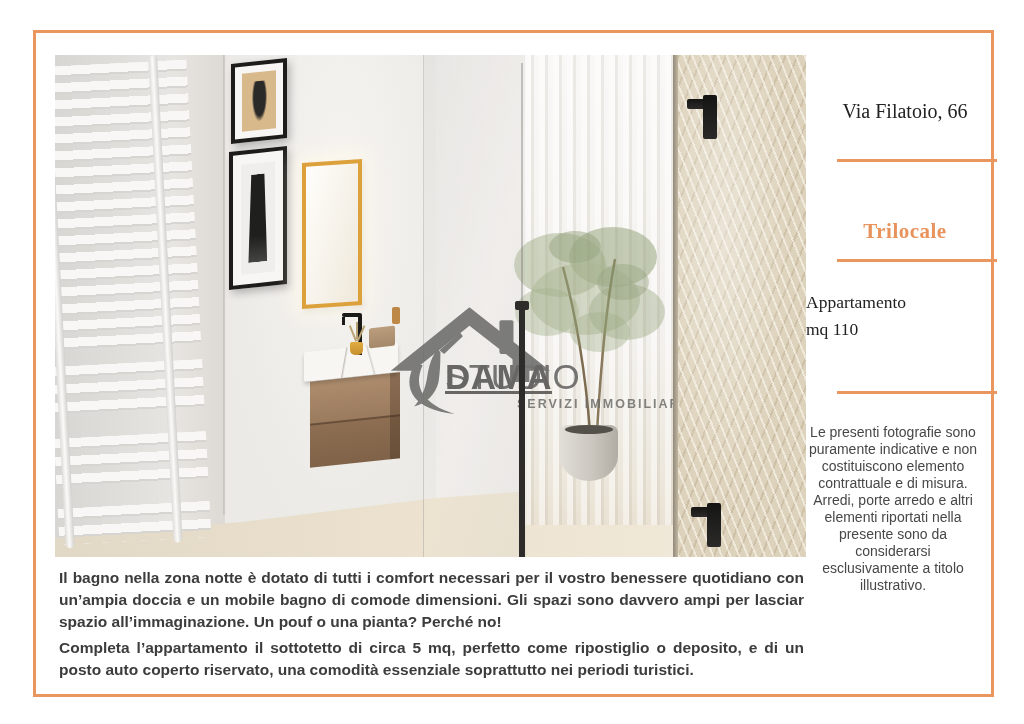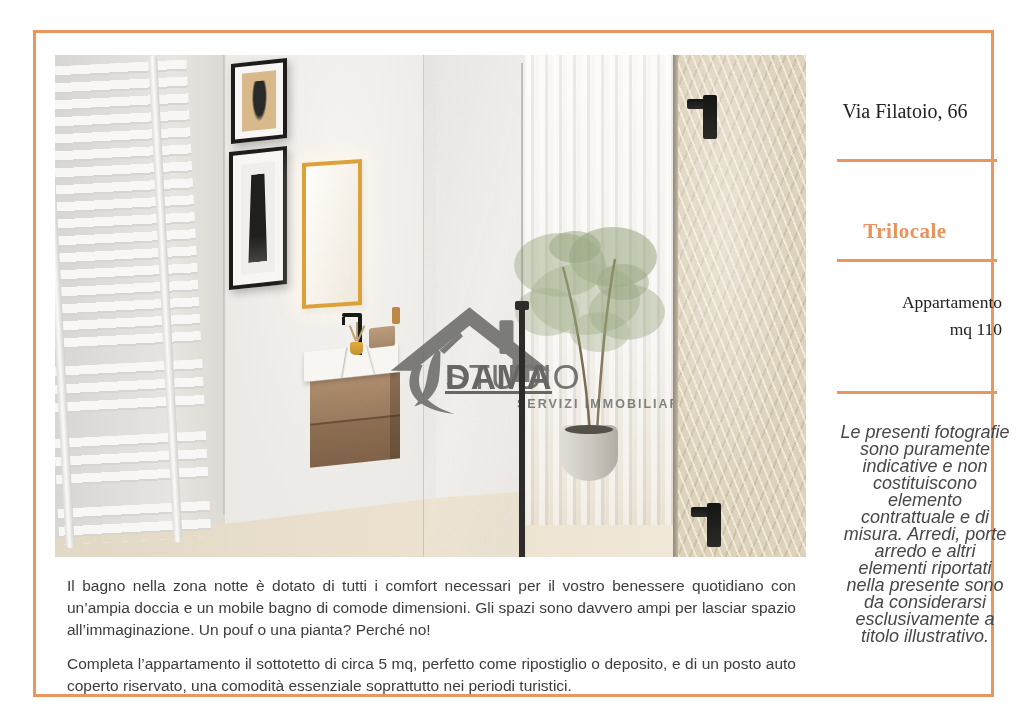--- a/index.html
+++ b/index.html
@@ -101,28 +101,28 @@
   .wm-brand{left:78px;top:52px;font-size:35px;letter-spacing:.5px;color:#5f5f5d;white-space:nowrap;}
   .wm-brand .bold{font-weight:700;color:#504f4d;text-decoration:underline;}
   .wm-tag{left:150px;top:92px;font-size:12.5px;letter-spacing:2px;color:#6e6e6c;white-space:nowrap;font-weight:600;}
   
   .sb-address{position:absolute;left:810px;top:100px;width:190px;text-align:center;
     font-family:"Liberation Serif",serif;font-size:20px;color:#222222;}
   .sb-divider{position:absolute;left:837px;width:160px;height:3px;background:#e9975f;}
   .div-1{top:159px;} .div-2{top:259px;} .div-3{top:391px;}
   .sb-type{position:absolute;left:810px;top:203px;width:190px;text-align:center;
     font-family:"Liberation Serif",serif;font-size:21px;font-weight:700;color:#e8935c;letter-spacing:.5px;margin-top:16px;}
-  .sb-details{position:absolute;left:806px;top:289px;width:196px;text-align:right;
+  .sb-details{position:absolute;left:806px;top:289px;width:196px;text-align:left;
     font-family:"Liberation Serif",serif;font-size:17.5px;line-height:27px;color:#222222;}
-  .sb-disclaimer{position:absolute;left:840px;top:424px;width:170px;text-align:center;
-    font-size:18px;line-height:17px;color:#474747;font-style:italic;}
+  .sb-disclaimer{position:absolute;left:808px;top:424px;width:170px;text-align:center;
+    font-size:14px;line-height:17px;color:#474747;}
   
   .description{position:absolute;left:55px;top:563px;width:753px;
     font-size:15.5px;line-height:22px;color:#3c3c3c;text-align:justify;}
-  .description p{margin:12px;}
+  .description p{margin:4px;font-weight:bold;}
 </style>
 </head>
 <body>
 
 <div class="page-frame"></div>
 
 <div class="photo">
   <div class="wall-left"></div>
   <div class="wall-back"></div>
   <div class="wall-corner"></div>

